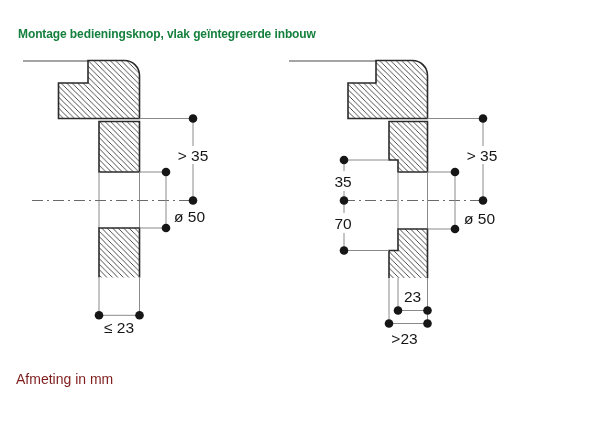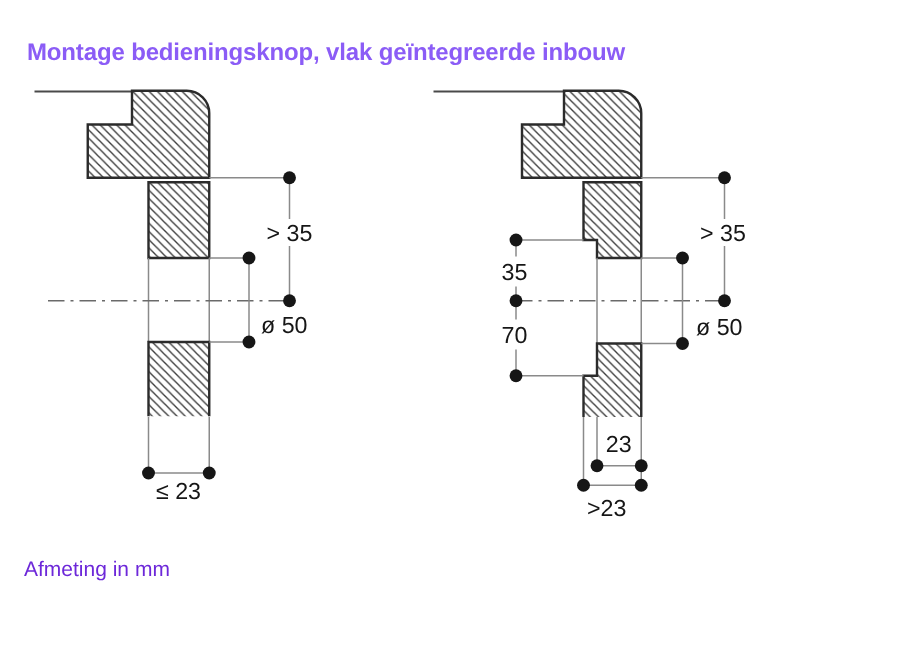--- a/index.html
+++ b/index.html
@@ -6,31 +6,31 @@
   body{
     width:600px;height:435px;
     background:#ffffff;
     font-family:"Liberation Sans", sans-serif;
     position:relative;
     overflow:hidden;
   }
   .title{
     position:absolute;
     left:18px; top:27px;
-    font-size:16px;
+    font-size:12px;
     font-weight:bold;
     letter-spacing:-0.1px;
-    color:#8b5cf6;
+    color:#15803d;
     white-space:nowrap;
   }
   .footer{
     position:absolute;
     left:16px; top:371px;
     font-size:14px;
-    color:#6d28d9;
+    color:#7f1d1d;
     white-space:nowrap;
   }
   svg{position:absolute;left:0;top:0;}
   .dimtext{
     font-family:"Liberation Sans", sans-serif;
     font-size:15.5px;
     fill:#161616;
   }
   .outline{fill:url(#hatch);stroke:#2b2b2b;stroke-width:1.6;}
   .outline-open{fill:url(#hatch);stroke:none;}

